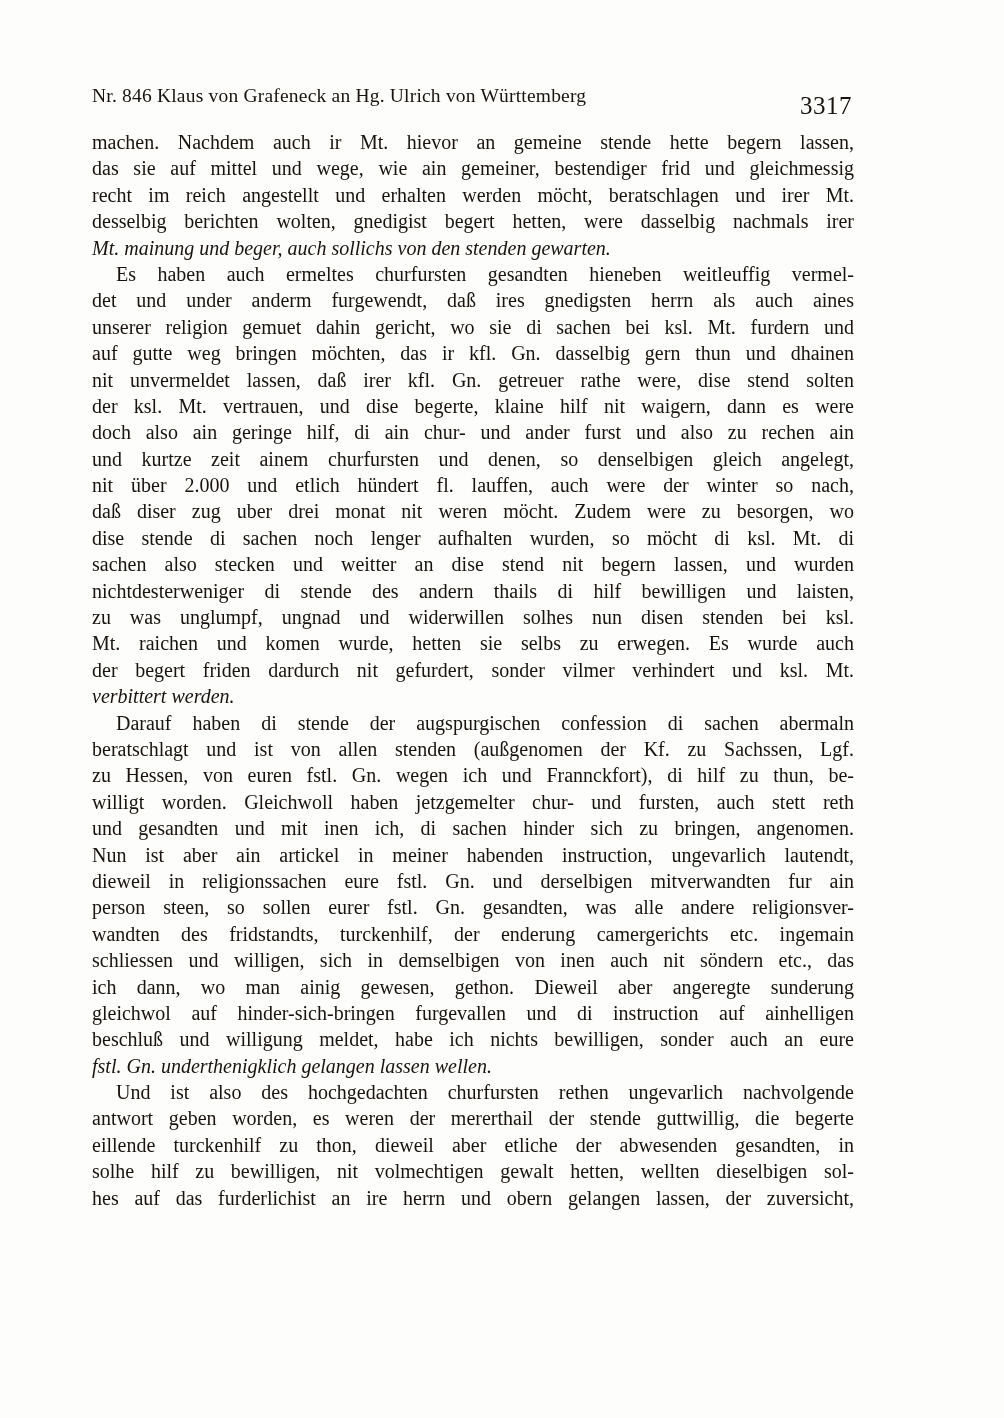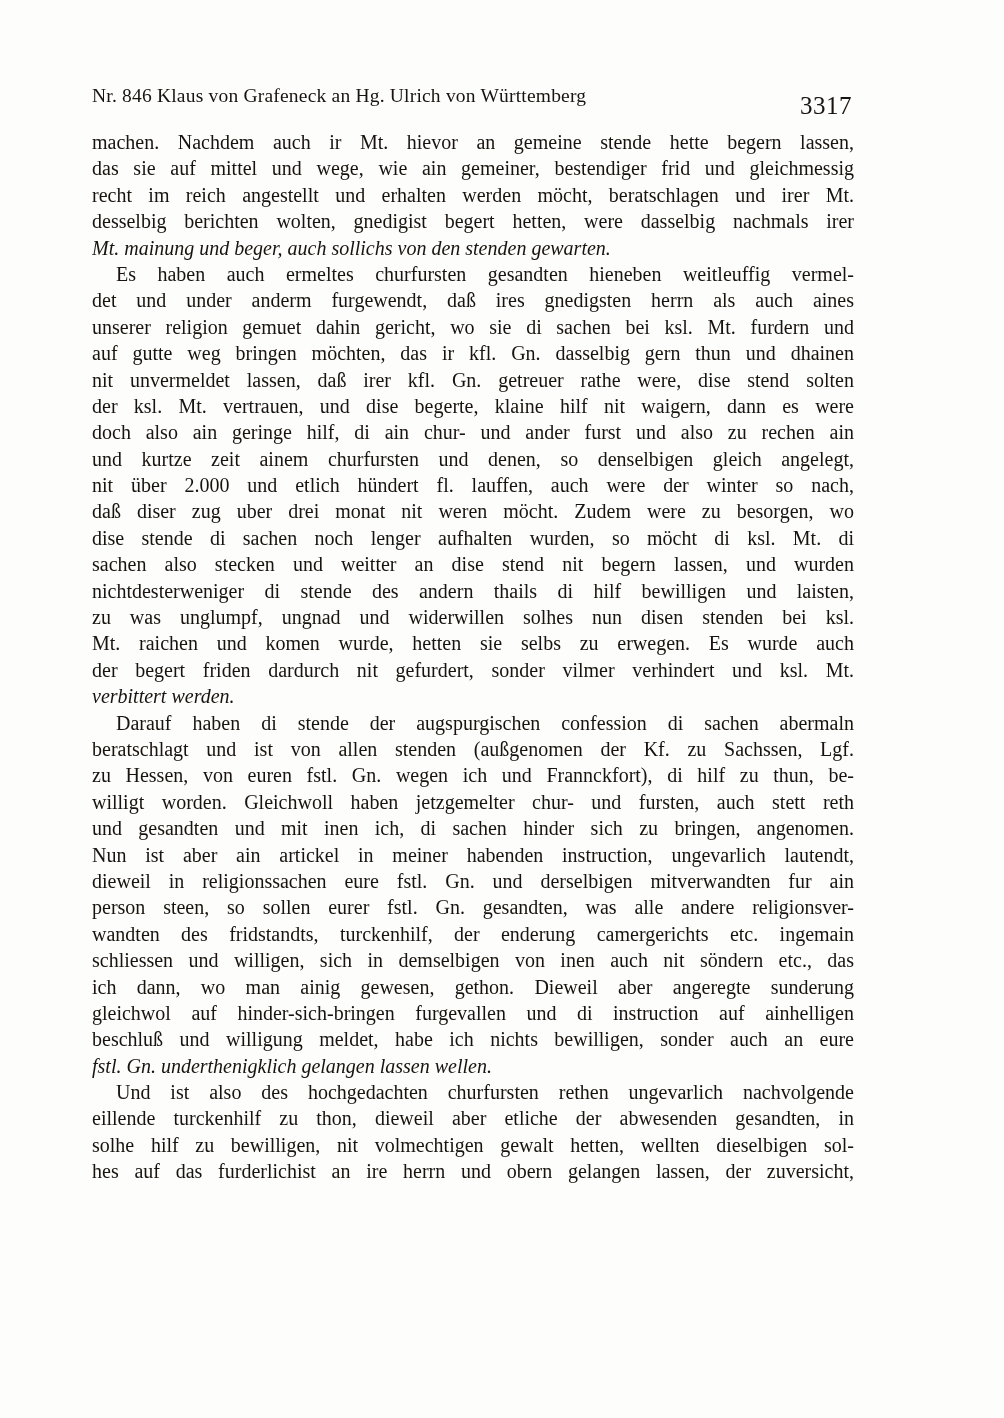--- a/index.html
+++ b/index.html
@@ -116,18 +116,19 @@
         <div class="line">person steen, so sollen eurer fstl. Gn. gesandten, was alle andere religionsver-</div>
         <div class="line">wandten des fridstandts, turckenhilf, der enderung camergerichts etc. ingemain</div>
         <div class="line">schliessen und willigen, sich in demselbigen von inen auch nit söndern etc., das</div>
         <div class="line">ich dann, wo man ainig gewesen, gethon. Dieweil aber angeregte sunderung</div>
         <div class="line">gleichwol auf hinder-sich-bringen furgevallen und di instruction auf ainhelligen</div>
         <div class="line">beschluß und willigung meldet, habe ich nichts bewilligen, sonder auch an eure</div>
         <div class="line last">fstl. Gn. underthenigklich gelangen lassen wellen.</div>
       </div>
       <div class="paragraph">
         <div class="line indent">Und ist also des hochgedachten churfursten rethen ungevarlich nachvolgende</div>
+        <div class="line">antwort geben worden, es weren der mererthail der stende guttwillig, die begerte</div>
         <div class="line">eillende turckenhilf zu thon, dieweil aber etliche der abwesenden gesandten, in</div>
         <div class="line">solhe hilf zu bewilligen, nit volmechtigen gewalt hetten, wellten dieselbigen sol-</div>
         <div class="line">hes auf das furderlichist an ire herrn und obern gelangen lassen, der zuversicht,</div>
       </div>
     </div>
 </div>
 
 </body></html>

